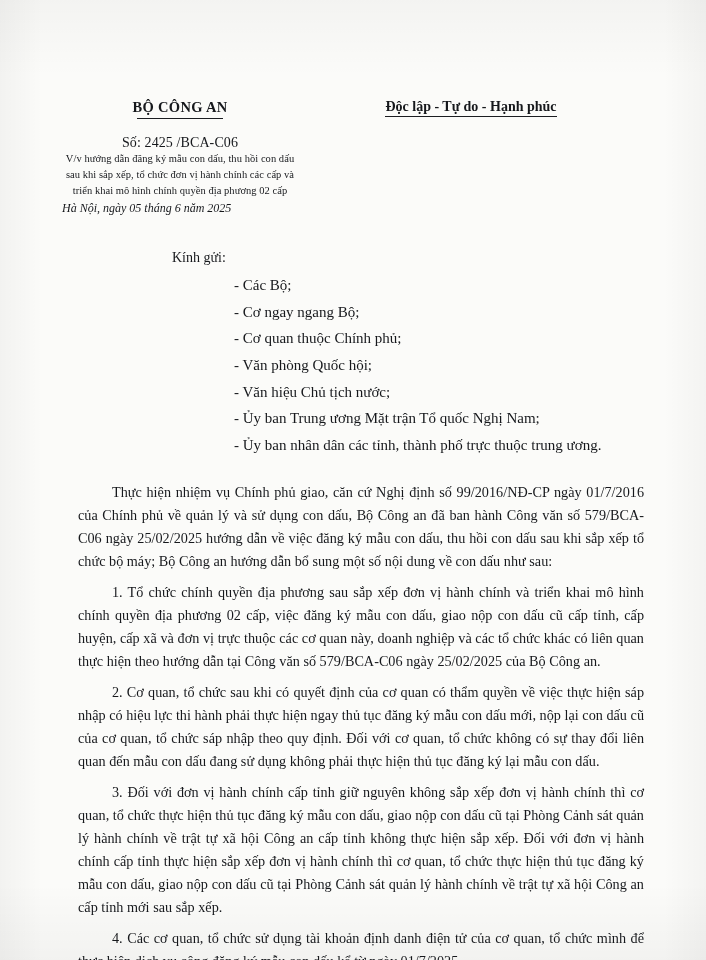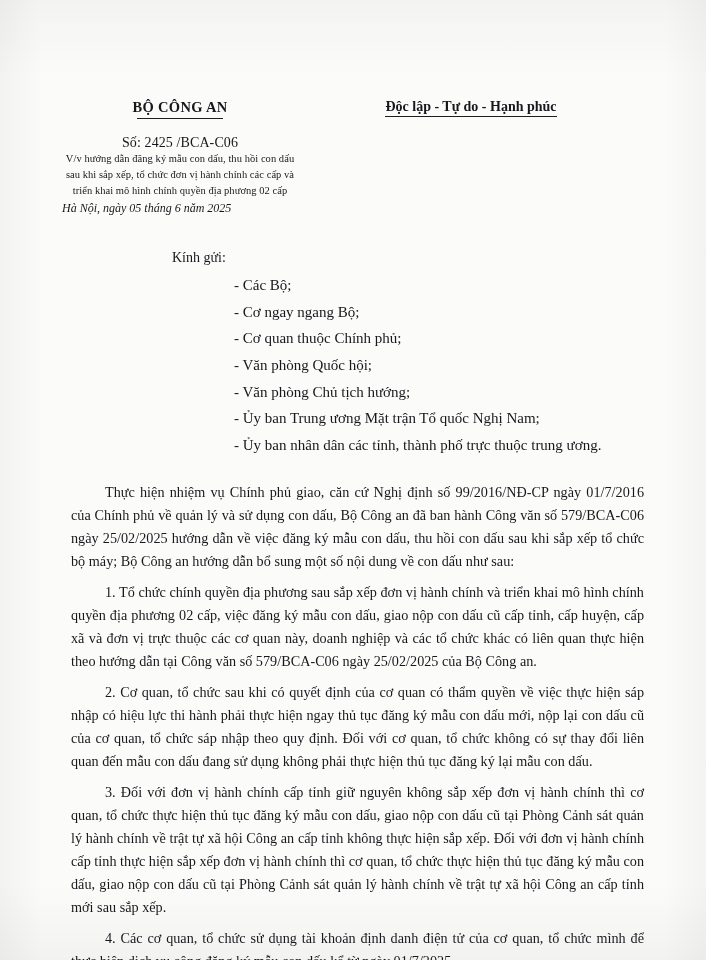--- a/index.html
+++ b/index.html
@@ -126,21 +126,21 @@
 
   
   .body-text {
     margin-top: 22px;
   }
   .para {
     font-size: 14.2px;
     line-height: 1.62;
     text-align: justify;
     text-indent: 34px;
-    margin: 0 0 8px 9px;
+    margin: 0 0 8px 16px;
     letter-spacing: 0.02px;
   }
   .para:last-child {
     margin-bottom: 0;
   }
 </style>
 </head>
 <body>
 
 <div class="page">
@@ -164,21 +164,21 @@
       <div class="ref-right">Hà Nội, ngày 05 tháng 6 năm 2025</div>
     </div>
 
     <div class="recipients">
       <div class="recipients-title">Kính gửi:</div>
       <div class="recipient-list">
         <div class="recipient-item">- Các Bộ;</div>
         <div class="recipient-item">- Cơ ngay ngang Bộ;</div>
         <div class="recipient-item">- Cơ quan thuộc Chính phủ;</div>
         <div class="recipient-item">- Văn phòng Quốc hội;</div>
-        <div class="recipient-item">- Văn phòng Chủ tịch hướng;</div>
+        <div class="recipient-item">- Văn hiệu Chủ tịch nước;</div>
         <div class="recipient-item">- Ủy ban Trung ương Mặt trận Tổ quốc Nghị Nam;</div>
         <div class="recipient-item">- Ủy ban nhân dân các tỉnh, thành phố trực thuộc trung ương.</div>
       </div>
     </div>
 
     <div class="body-text">
       <p class="para">Thực hiện nhiệm vụ Chính phủ giao, căn cứ Nghị định số 99/2016/NĐ-CP ngày 01/7/2016 của Chính phủ về quản lý và sử dụng con dấu, Bộ Công an đã ban hành Công văn số 579/BCA-C06 ngày 25/02/2025 hướng dẫn về việc đăng ký mẫu con dấu, thu hồi con dấu sau khi sắp xếp tổ chức bộ máy; Bộ Công an hướng dẫn bổ sung một số nội dung về con dấu như sau:</p>
       <p class="para">1. Tổ chức chính quyền địa phương sau sắp xếp đơn vị hành chính và triển khai mô hình chính quyền địa phương 02 cấp, việc đăng ký mẫu con dấu, giao nộp con dấu cũ cấp tỉnh, cấp huyện, cấp xã và đơn vị trực thuộc các cơ quan này, doanh nghiệp và các tổ chức khác có liên quan thực hiện theo hướng dẫn tại Công văn số 579/BCA-C06 ngày 25/02/2025 của Bộ Công an.</p>
       <p class="para">2. Cơ quan, tổ chức sau khi có quyết định của cơ quan có thẩm quyền về việc thực hiện sáp nhập có hiệu lực thi hành phải thực hiện ngay thủ tục đăng ký mẫu con dấu mới, nộp lại con dấu cũ của cơ quan, tổ chức sáp nhập theo quy định. Đối với cơ quan, tổ chức không có sự thay đổi liên quan đến mẫu con dấu đang sử dụng không phải thực hiện thủ tục đăng ký lại mẫu con dấu.</p>
       <p class="para">3. Đối với đơn vị hành chính cấp tỉnh giữ nguyên không sắp xếp đơn vị hành chính thì cơ quan, tổ chức thực hiện thủ tục đăng ký mẫu con dấu, giao nộp con dấu cũ tại Phòng Cảnh sát quản lý hành chính về trật tự xã hội Công an cấp tỉnh không thực hiện sắp xếp. Đối với đơn vị hành chính cấp tỉnh thực hiện sắp xếp đơn vị hành chính thì cơ quan, tổ chức thực hiện thủ tục đăng ký mẫu con dấu, giao nộp con dấu cũ tại Phòng Cảnh sát quản lý hành chính về trật tự xã hội Công an cấp tỉnh mới sau sắp xếp.</p>

